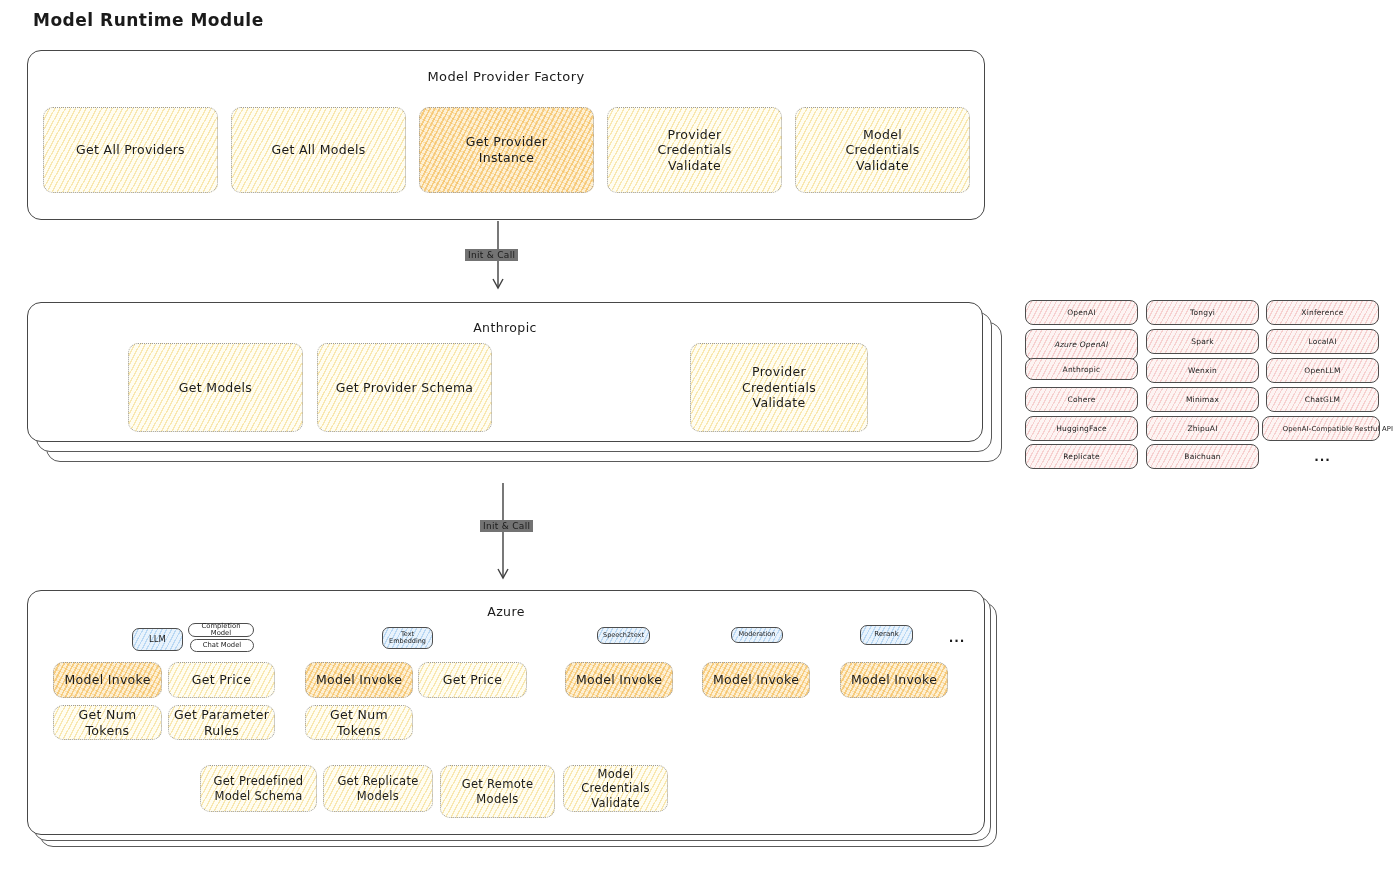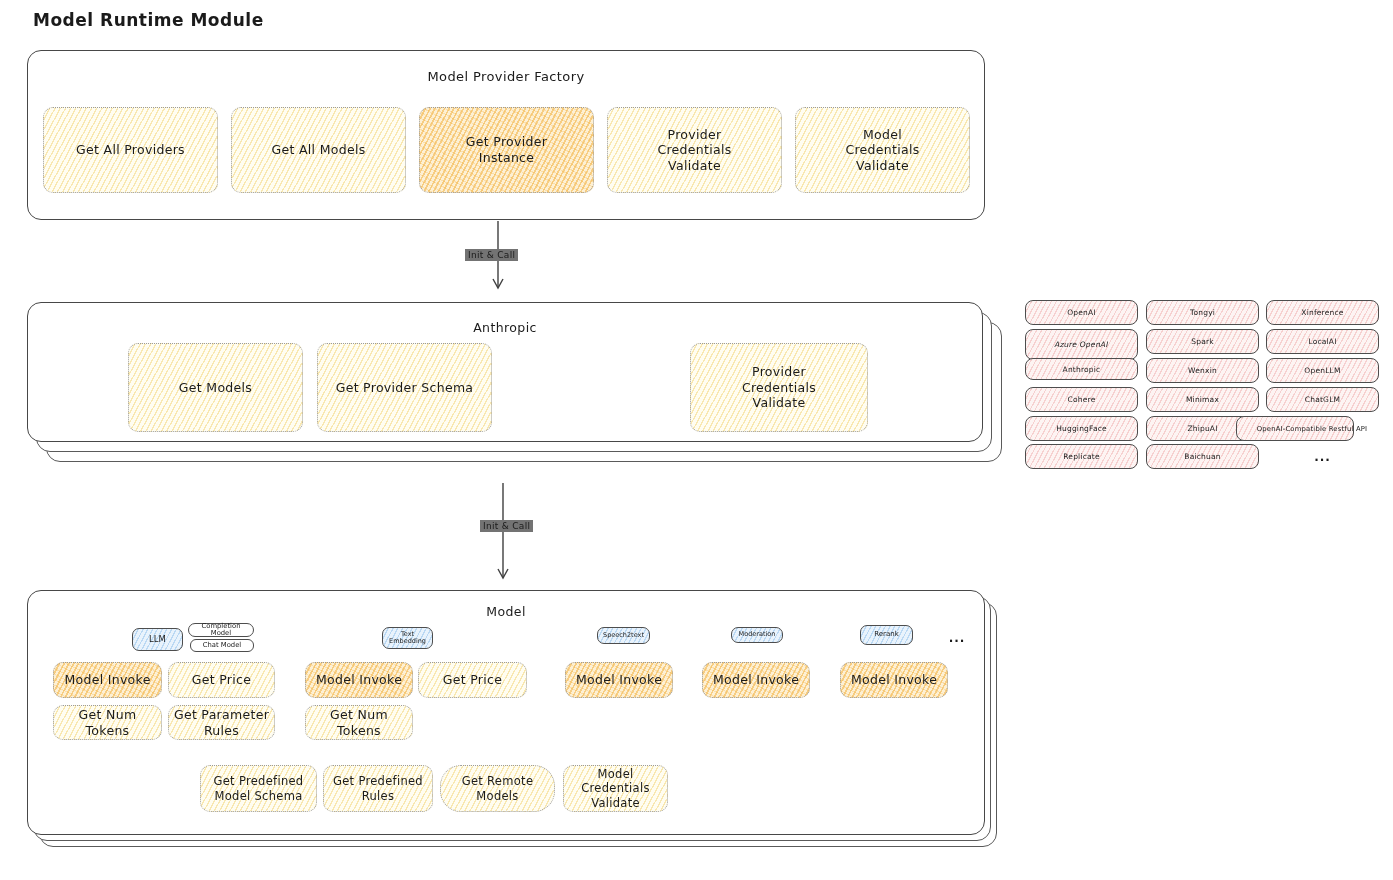--- a/index.html
+++ b/index.html
@@ -117,53 +117,53 @@
   <div class="vendor fill-pink" style="left:1146px; top:329px; width:113px; height:25px;">Spark</div>
   <div class="vendor fill-pink" style="left:1146px; top:358px; width:113px; height:25px;">Wenxin</div>
   <div class="vendor fill-pink" style="left:1146px; top:387px; width:113px; height:25px;">Minimax</div>
   <div class="vendor fill-pink" style="left:1146px; top:416px; width:113px; height:25px;">ZhipuAI</div>
   <div class="vendor fill-pink" style="left:1146px; top:444px; width:113px; height:25px;">Baichuan</div>
 
   <div class="vendor fill-pink" style="left:1266px; top:300px; width:113px; height:25px;">Xinference</div>
   <div class="vendor fill-pink" style="left:1266px; top:329px; width:113px; height:25px;">LocalAI</div>
   <div class="vendor fill-pink" style="left:1266px; top:358px; width:113px; height:25px;">OpenLLM</div>
   <div class="vendor fill-pink" style="left:1266px; top:387px; width:113px; height:25px;">ChatGLM</div>
-  <div class="vendor fill-pink wide" style="left:1236px; top:416px; width:118px; height:25px;padding-left:36px;">OpenAI-Compatible Restful API</div>
+  <div class="vendor fill-pink wide" style="left:1262px; top:416px; width:118px; height:25px;padding-left:36px;">OpenAI-Compatible Restful API</div>
   <div class="ellipsis center" style="left:1266px; top:444px; width:113px; height:25px;">...</div>
 
   <svg class="arrow" style="left:493px; top:483px;" width="22" height="98" viewBox="0 0 22 98">
     <line x1="10" y1="0" x2="10" y2="94" stroke="#3f3f3f" stroke-width="1.4"></line>
     <polyline points="5,86 10,95 15,86" fill="none" stroke="#3f3f3f" stroke-width="1.4"></polyline>
   </svg>
   <div class="arrow-label" style="left:480px; top:520px;">Init &amp; Call</div>
 
   <div class="stack" style="left:39px; top:602px; width:958px; height:245px;"></div>
   <div class="stack" style="left:33px; top:596px; width:958px; height:245px;"></div>
   <div class="frame" style="left:27px; top:590px; width:958px; height:245px;"></div>
-  <div class="frame-label" style="left:27px; top:604px; width:958px; font-size:12.5px;">Model</div>
+  <div class="frame-label" style="left:27px; top:604px; width:958px; font-size:12.5px;">Azure</div>
 
   <div class="tag fill-blue" style="left:132px; top:628px; width:51px; height:23px; font-size:8.5px;">LLM</div>
   <div class="tag white" style="left:188px; top:623px; width:66px; height:14px; font-size:6.8px;">Completion Model</div>
-  <div class="tag white fill-blue-faint" style="left:190px; top:639px; width:64px; height:13px; font-size:6.8px;border-radius:6px;">Chat Model</div>
+  <div class="tag white fill-blue-faint" style="left:190px; top:639px; width:64px; height:13px; font-size:6.8px;">Chat Model</div>
   <div class="tag fill-blue" style="left:382px; top:627px; width:51px; height:22px; font-size:6.5px; padding:1px 8px;">Text Embedding</div>
   <div class="tag fill-blue" style="left:597px; top:627px; width:53px; height:17px; font-size:6.5px;">Speech2text</div>
   <div class="tag fill-blue" style="left:731px; top:627px; width:52px; height:16px; font-size:6.5px;">Moderation</div>
   <div class="tag fill-blue" style="left:860px; top:625px; width:53px; height:20px; font-size:7px;">Rerank</div>
   <div class="ellipsis center" style="left:945px; top:627px; width:24px; height:22px;">...</div>
 
   <div class="op-box fill-orange big" style="left:53px;  top:662px; width:109px; height:36px;">Model Invoke</div>
   <div class="op-box fill-yellow big" style="left:168px; top:662px; width:107px; height:36px;">Get Price</div>
   <div class="op-box fill-orange big" style="left:305px; top:662px; width:108px; height:36px;">Model Invoke</div>
   <div class="op-box fill-yellow big" style="left:418px; top:662px; width:109px; height:36px;">Get Price</div>
   <div class="op-box fill-orange big" style="left:565px; top:662px; width:108px; height:36px;">Model Invoke</div>
   <div class="op-box fill-orange big" style="left:702px; top:662px; width:108px; height:36px;">Model Invoke</div>
   <div class="op-box fill-orange big" style="left:840px; top:662px; width:108px; height:36px;">Model Invoke</div>
 
   <div class="op-box fill-yellow" style="left:53px;  top:705px; width:109px; height:35px;">Get Num Tokens</div>
   <div class="op-box fill-yellow" style="left:168px; top:705px; width:107px; height:35px;">Get Parameter Rules</div>
   <div class="op-box fill-yellow" style="left:305px; top:705px; width:108px; height:35px;">Get Num Tokens</div>
 
   <div class="op-box fill-yellow small" style="left:200px; top:765px; width:117px; height:47px;">Get Predefined Model Schema</div>
-  <div class="op-box fill-yellow small" style="left:323px; top:765px; width:110px; height:47px;">Get Predefined Rules</div>
-  <div class="op-box fill-yellow small" style="left:440px; top:765px; width:115px; height:47px;border-radius:21px;">Get Remote Models</div>
+  <div class="op-box fill-yellow small" style="left:323px; top:765px; width:110px; height:47px;">Get Replicate Models</div>
+  <div class="op-box fill-yellow small" style="left:440px; top:765px; width:115px; height:53px;">Get Remote Models</div>
   <div class="op-box fill-yellow small" style="left:563px; top:765px; width:105px; height:47px;">Model Credentials Validate</div>
 
 </div>
 
 </body></html>

